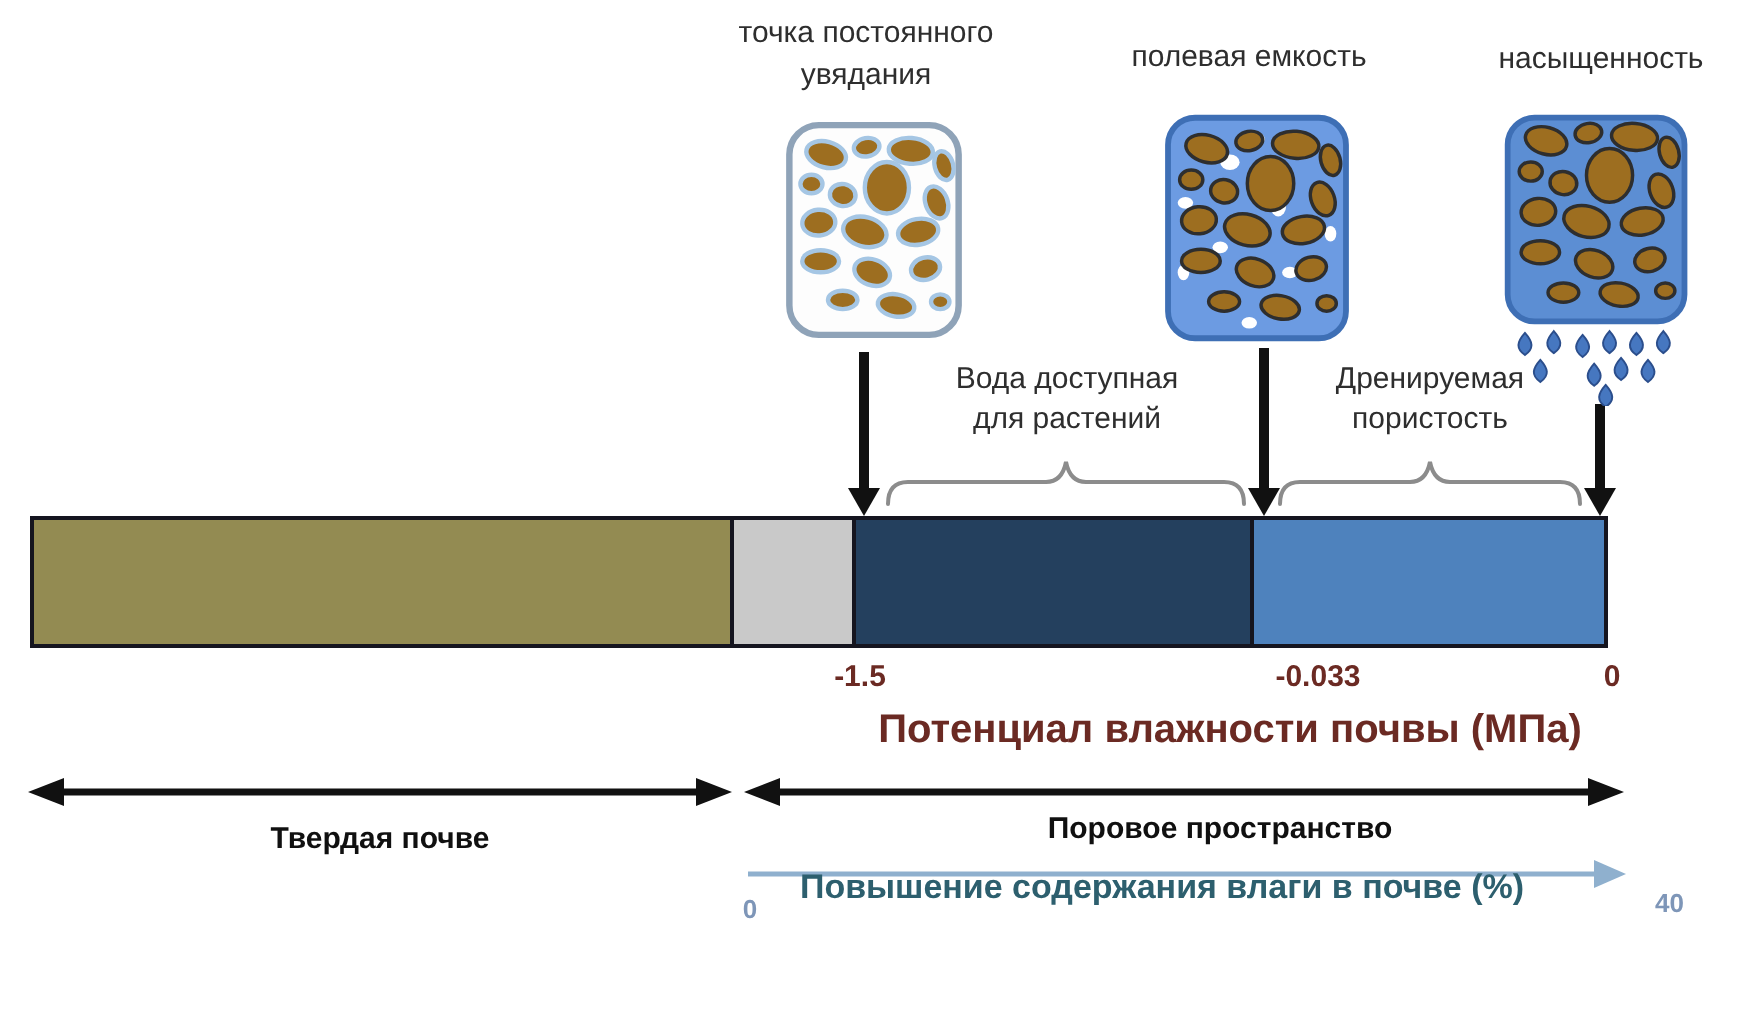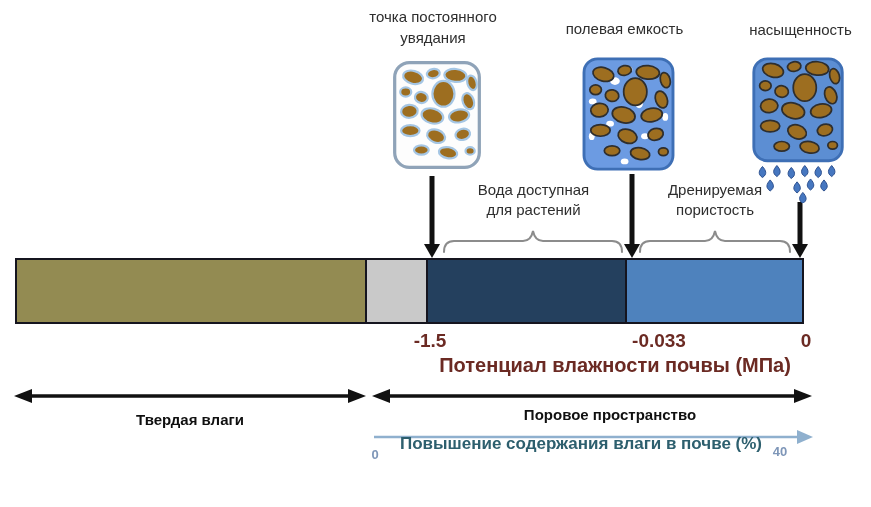--- a/index.html
+++ b/index.html
@@ -10,21 +10,21 @@
   .abs{position:absolute;}
   .toplabel{font-size:15px;color:#2e2e2e;text-align:center;line-height:1.4;z-index:3;}
   .midlabel{font-size:15px;color:#2e2e2e;text-align:center;line-height:1.35;z-index:3;}
   .bar{position:absolute;left:15px;top:258px;width:793px;height:66px;display:flex;z-index:2;}
   .seg{height:100%;border:2px solid #15151f;box-sizing:border-box;}
   .seg+.seg{border-left-width:2px;margin-left:-2px;}
   .seg1{width:352px;}
   .seg2{width:63px;}
   .seg3{width:201px;}
   .seg4{width:179px;}
-  .tick{font-size:19px;font-weight:bold;color:#6B2A23;text-align:center;z-index:3;}
+  .tick{font-size:15px;font-weight:bold;color:#6B2A23;text-align:center;z-index:3;}
   .axistitle{font-size:20px;font-weight:bold;color:#6B2A23;text-align:center;z-index:3;}
   .phaselabel{font-size:15px;font-weight:bold;color:#101010;text-align:center;z-index:3;}
   .moistnum{font-size:13px;font-weight:bold;color:#7E96B8;text-align:center;z-index:3;}
   .moisttitle{font-size:17px;font-weight:bold;color:#2D5F6E;text-align:center;z-index:3;}
   svg{display:block;}
   .lines{position:absolute;left:0;top:0;z-index:1;pointer-events:none;}
 </style>
 </head>
 <body>
 
@@ -171,20 +171,20 @@
     <div class="seg seg2" style="background: rgb(201, 201, 201);"></div>
     <div class="seg seg3" style="background: rgb(36, 64, 94);"></div>
     <div class="seg seg4" style="background: rgb(78, 130, 189);"></div>
   </div>
 
   <div class="abs tick" style="left:400px;top:330px;width:60px;">-1.5</div>
   <div class="abs tick" style="left:624px;top:330px;width:70px;">-0.033</div>
   <div class="abs tick" style="left:786px;top:330px;width:40px;">0</div>
   <div class="abs axistitle" style="left:415px;top:354px;width:400px;">Потенциал влажности почвы (МПа)</div>
 
-  <div class="abs phaselabel" style="left:90px;top:411px;width:200px;">Твердая влаги</div>
+  <div class="abs phaselabel" style="left:90px;top:411px;width:200px;">Твердая почве</div>
   <div class="abs phaselabel" style="left:460px;top:406px;width:300px;">Поровое пространство</div>
 
   <div class="abs moistnum" style="left:363px;top:447px;width:24px;">0</div>
-  <div class="abs moistnum" style="left:764px;top:444px;width:32px;">40</div>
+  <div class="abs moistnum" style="left:810px;top:444px;width:32px;text-align:right;">40</div>
   <div class="abs moisttitle" style="left:381px;top:434px;width:400px;text-align:center;">Повышение содержания влаги в почве (%)</div>
 
 </div>
 
 </body></html>

